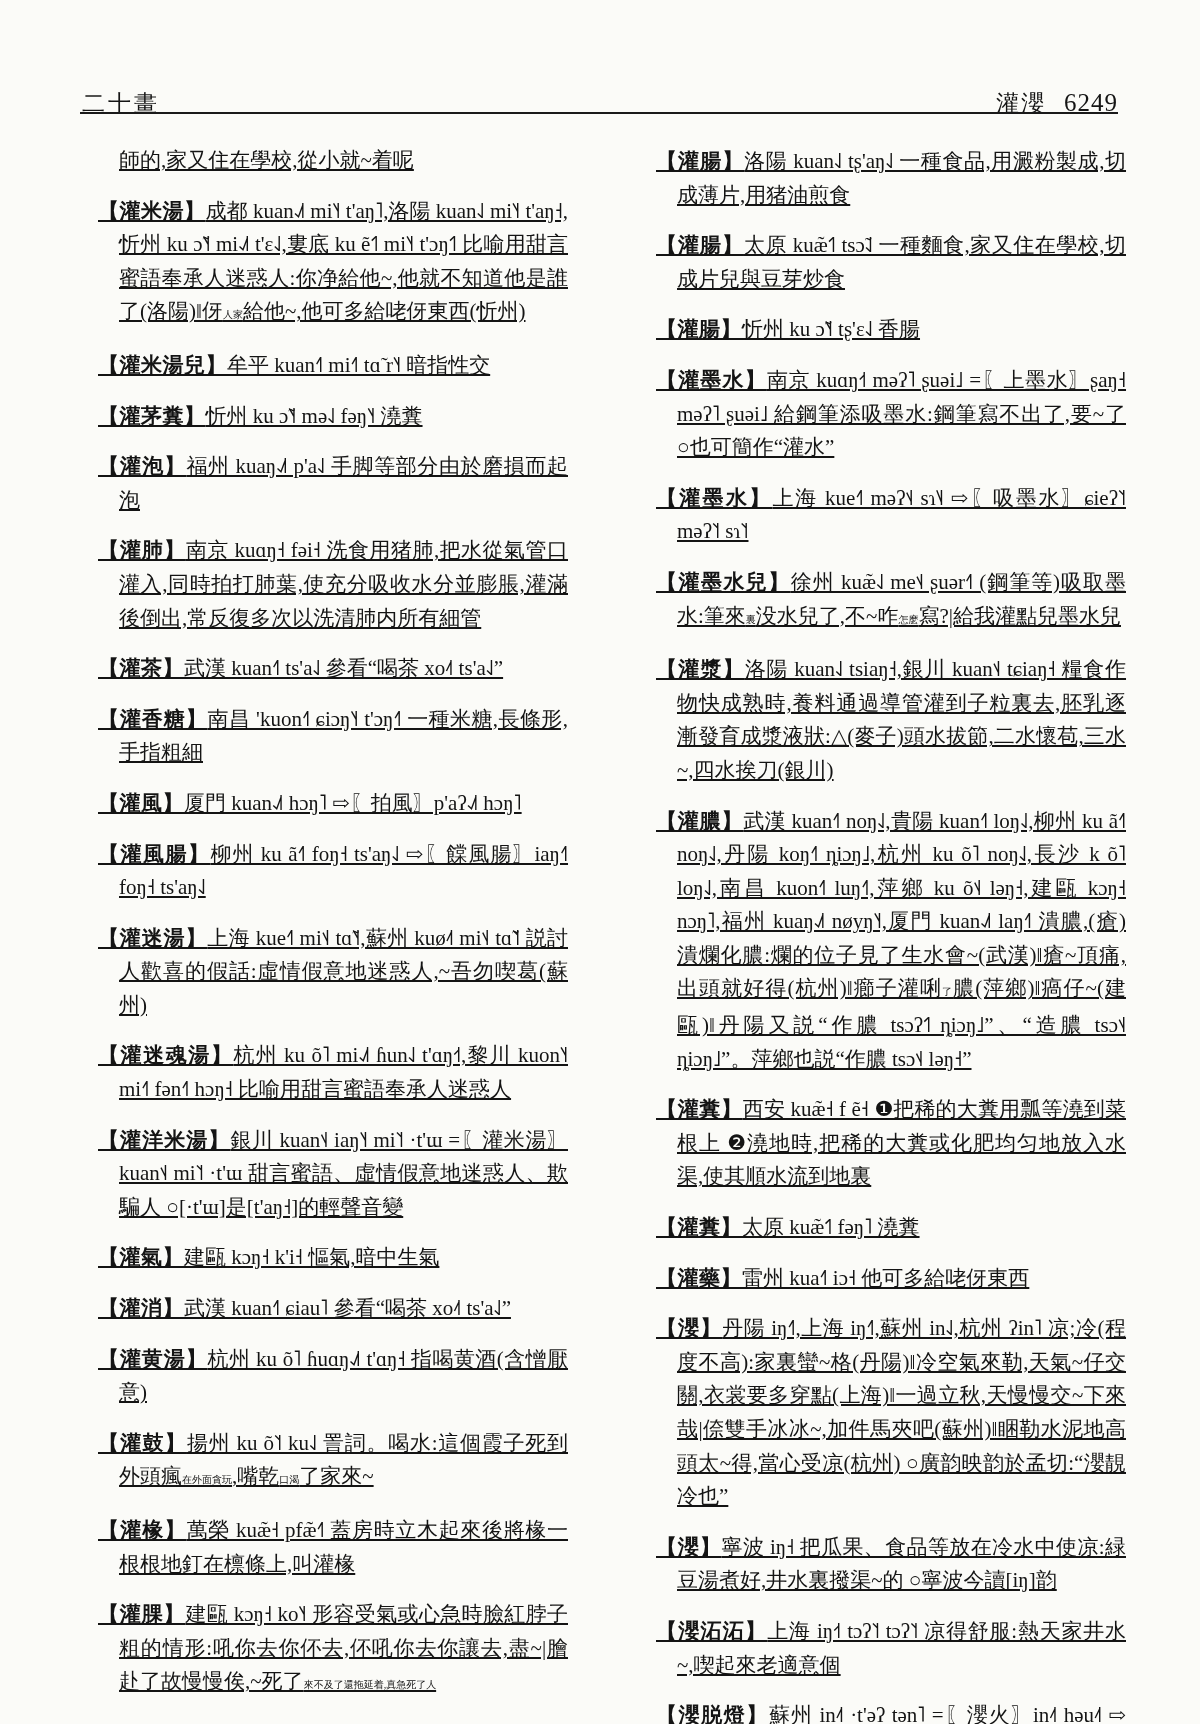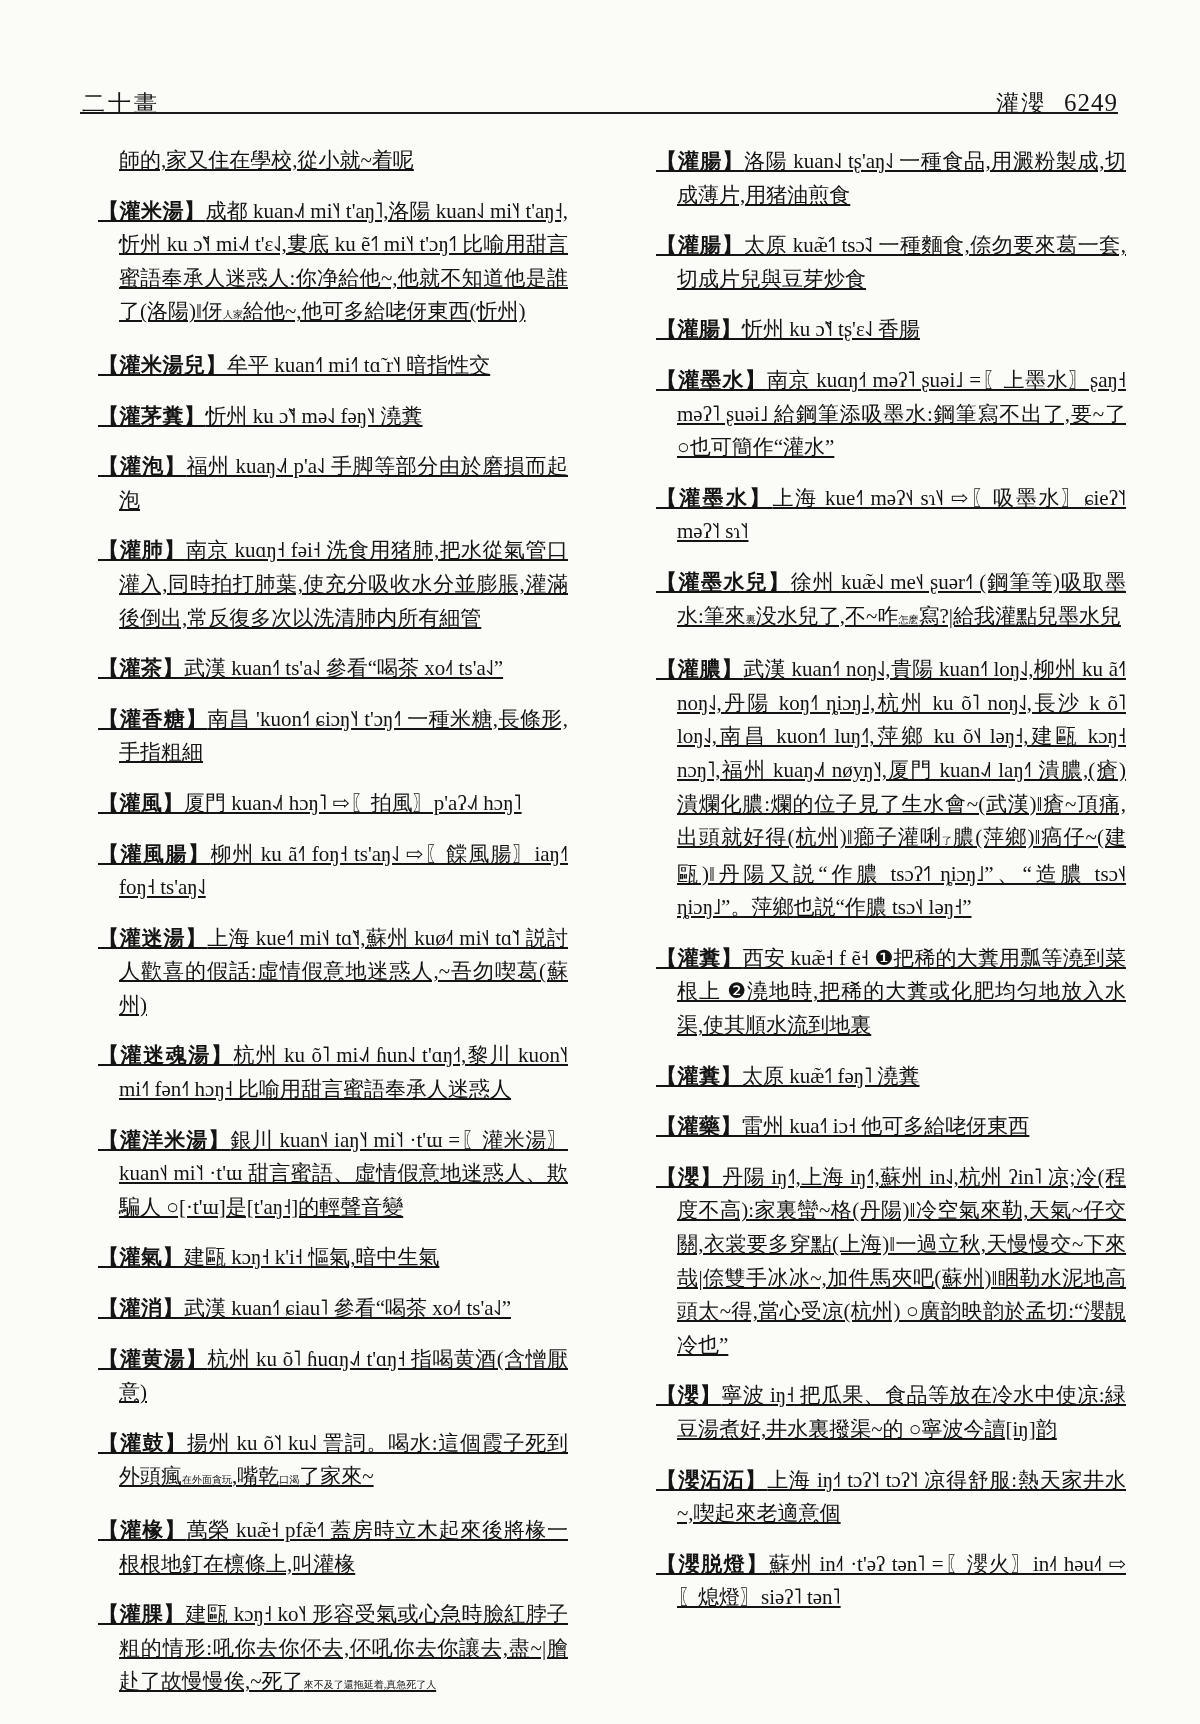--- a/index.html
+++ b/index.html
@@ -51,25 +51,26 @@
     <p class="entry"><span class="head">【灌氣】</span><span class="">建甌 kɔŋ˧ k'i˧ 慪氣,暗中生氣</span></p>
     <p class="entry"><span class="head">【灌消】</span><span class="">武漢 kuan˧˥ ɕiau˥ 參看“喝茶 xo˨˦ ts'a˨˩”</span></p>
     <p class="entry"><span class="head">【灌黄湯】</span><span class="">杭州 ku õ˥ ɦuɑŋ˨˩˦ t'ɑŋ˧ 指喝黄酒(含憎厭意)</span></p>
     <p class="entry"><span class="head">【灌鼓】</span><span class="">揚州 ku õ˥˦ ku˨˩ 詈詞。喝水:這個霞子死到外頭瘋</span><span class="small">在外面貪玩</span><span class="">,嘴乾</span><span class="small">口渴</span><span class="">了家來~</span></p>
     <p class="entry"><span class="head">【灌椽】</span><span class="">萬榮 kuæ̃˧ pfæ̃˧˥ 蓋房時立木起來後將椽一根根地釘在檩條上,叫灌椽</span></p>
     <p class="entry"><span class="head">【灌腂】</span><span class="">建甌 kɔŋ˧ ko˥˧ 形容受氣或心急時臉紅脖子粗的情形:吼你去你伓去,伓吼你去你讓去,盡~|膾赴了故慢慢俟,~死了</span><span class="small">來不及了還拖延着,真急死了人</span></p>
     <p class="entry"><span class="head">【灌腸】</span><span class="">武漢 kuan˧˥ ts'aŋ˨˩ 食品。❶用猪的小腸灌上澱粉和作料等製成 ❷用猪的小腸灌進碎肉和作料等製成,現在也叫“香腸 ɕiaŋ˥ ts'aŋ˨˩”</span></p>
   </div>
 <div class="col" id="col-right">
     <p class="entry"><span class="head">【灌腸】</span><span class="">洛陽 kuan˨˩ tʂ'aŋ˨˩ 一種食品,用澱粉製成,切成薄片,用猪油煎食</span></p>
-    <p class="entry"><span class="head">【灌腸】</span><span class="">太原 kuæ̃˦˥ tsɔ̃˨˩ 一種麵食,倷勿要來葛一套,切成片兒與豆芽炒食</span></p>
+    <p class="entry"><span class="head">【灌腸】</span><span class="">太原 kuæ̃˦˥ tsɔ̃˨˩ 一種麵食,家又住在學校,切成片兒與豆芽炒食</span></p>
     <p class="entry"><span class="head">【灌腸】</span><span class="">忻州 ku ɔ̃˥˧ tʂ'ɛ˨˩ 香腸</span></p>
     <p class="entry"><span class="head">【灌墨水】</span><span class="">南京 kuɑŋ˧˦ məʔ˥ ʂuəi˩ =〖上墨水〗ʂaŋ˧ məʔ˥ ʂuəi˩ 給鋼筆添吸墨水:鋼筆寫不出了,要~了 ○也可簡作“灌水”</span></p>
     <p class="entry"><span class="head">【灌墨水】</span><span class="">上海 kue˧˥ məʔ˦˨ sɿ˥˨ ⇨〖吸墨水〗ɕieʔ˥˦ məʔ˥˦ sɿ˥˦</span></p>
     <p class="entry"><span class="head">【灌墨水兒】</span><span class="">徐州 kuæ̃˨˩ me˦˨ ʂuər˧˥ (鋼筆等)吸取墨水:筆來</span><span class="small">裏</span><span class="">没水兒了,不~咋</span><span class="small">怎麽</span><span class="">寫?|給我灌點兒墨水兒</span></p>
+    <p class="entry"><span class="head">【灌漿】</span><span class="">洛陽 kuan˨˩ tsiaŋ˧,銀川 kuan˦˨ tɕiaŋ˧ 糧食作物快成熟時,養料通過導管灌到子粒裏去,胚乳逐漸發育成漿液狀:△(麥子)頭水拔節,二水懷苞,三水~,四水挨刀(銀川)</span></p>
     <p class="entry"><span class="head">【灌膿】</span><span class="">武漢 kuan˧˥ noŋ˨˩,貴陽 kuan˧˥ loŋ˨˩,柳州 ku ã˧˥ noŋ˨˩,丹陽 koŋ˧˥ ȵiɔŋ˩,杭州 ku õ˥ noŋ˨˩,長沙 k õ˥ loŋ˨˩,南昌 kuon˧˥ luŋ˧˥,萍鄉 ku õ˦˨ ləŋ˧,建甌 kɔŋ˧ nɔŋ˥,福州 kuaŋ˨˩˦ nøyŋ˥˧,厦門 kuan˨˩˦ laŋ˧˥ 潰膿,(瘡)潰爛化膿:爛的位子見了生水會~(武漢)‖瘡~頂痛,出頭就好得(杭州)‖癤子灌唎</span><span class="small">了</span><span class="">膿(萍鄉)‖瘑仔~(建甌)‖丹陽又説“作膿 tsɔʔ˦˥ ȵiɔŋ˩”、“造膿 tsɔ˦˨ ȵiɔŋ˩”。萍鄉也説“作膿 tsɔ˦˨ ləŋ˧”</span></p>
     <p class="entry"><span class="head">【灌糞】</span><span class="">西安 kuæ̃˧ f ẽ˧ ❶把稀的大糞用瓢等澆到菜根上 ❷澆地時,把稀的大糞或化肥均匀地放入水渠,使其順水流到地裏</span></p>
     <p class="entry"><span class="head">【灌糞】</span><span class="">太原 kuæ̃˦˥ fəŋ˥ 澆糞</span></p>
     <p class="entry"><span class="head">【灌藥】</span><span class="">雷州 kua˧˥ iɔ˧ 他可多給咾伢東西</span></p>
     <p class="entry"><span class="head">【瀴】</span><span class="">丹陽 iŋ˧˥,上海 iŋ˧˥,蘇州 in˨˩,杭州 ʔin˥ 凉;冷(程度不高):家裏蠻~格(丹陽)‖冷空氣來勒,天氣~仔交關,衣裳要多穿點(上海)‖一過立秋,天慢慢交~下來哉|倷雙手冰冰~,加件馬夾吧(蘇州)‖睏勒水泥地高頭太~得,當心受凉(杭州) ○廣韵映韵於孟切:“瀴靚冷也”</span></p>
     <p class="entry"><span class="head">【瀴】</span><span class="">寧波 iŋ˧ 把瓜果、食品等放在冷水中使凉:緑豆湯煮好,井水裏撥渠~的 ○寧波今讀[iŋ]韵</span></p>
     <p class="entry"><span class="head">【瀴沰沰】</span><span class="">上海 iŋ˧˦ tɔʔ˥˦ tɔʔ˥˦ 凉得舒服:熱天家井水~,喫起來老適意個</span></p>
     <p class="entry"><span class="head">【瀴脱燈】</span><span class="">蘇州 in˨˦ ·t'əʔ tən˥ =〖瀴火〗in˨˦ həu˨˦ ⇨〖熄燈〗siəʔ˥ tən˥</span></p>
   </div>
 

